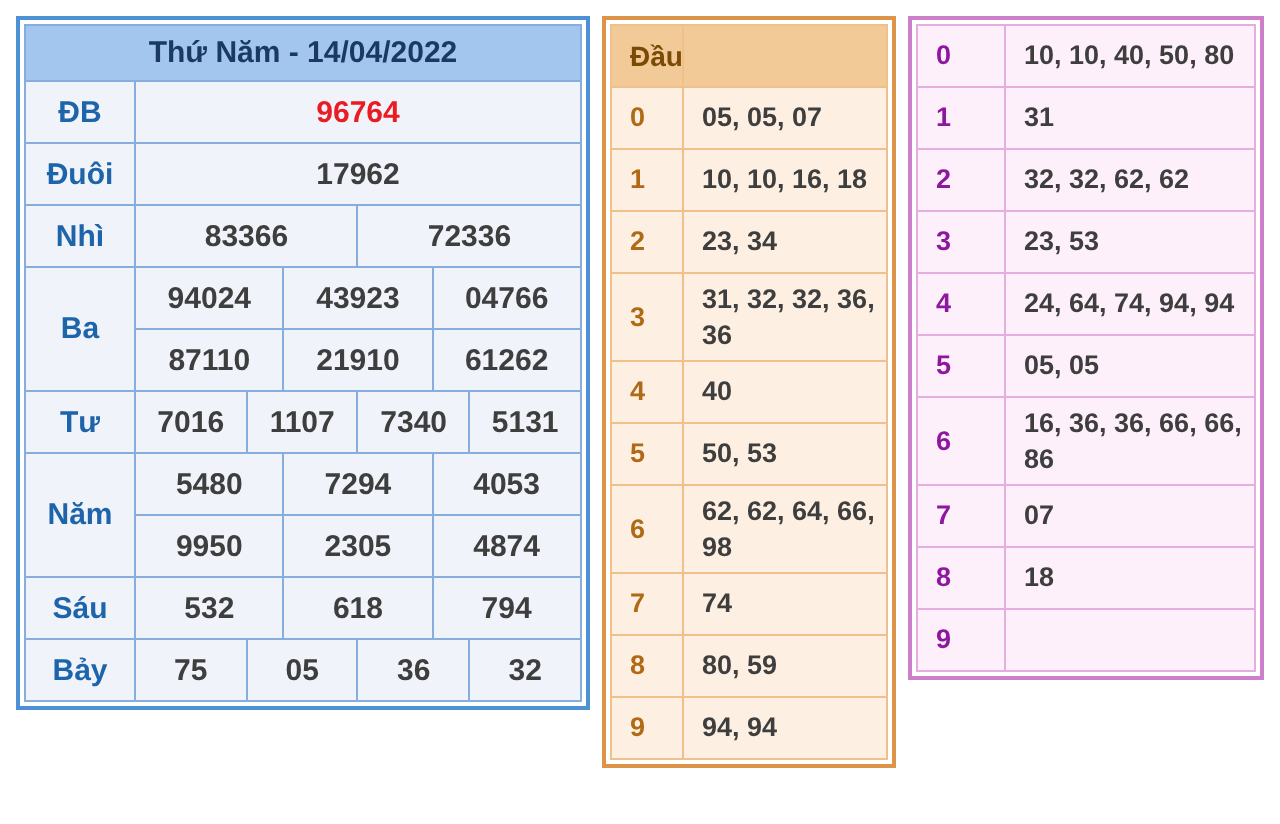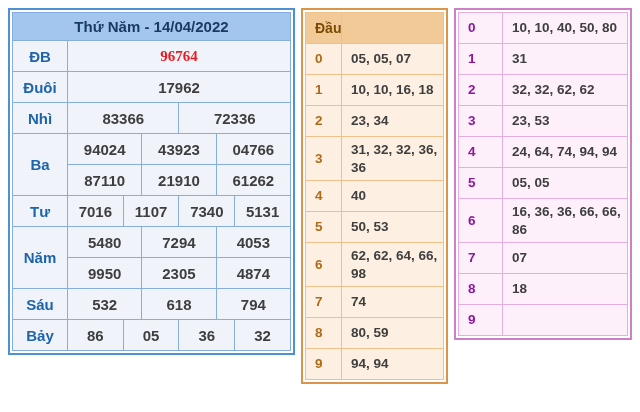--- a/index.html
+++ b/index.html
@@ -24,21 +24,21 @@
   .wrap td{vertical-align:middle;box-sizing:border-box;}
 
   
   .wrap-blue{width:287px;border:2px solid var(--blue-border);}
   .wrap-blue td{
     border:1px solid var(--blue-cell-border);background:var(--blue-cell-bg);
     color:var(--value-text);font-size:15px;text-align:center;height:31px;padding:0;
   }
   .wrap-blue td.title{background:var(--blue-header-bg);color:var(--blue-header-text);height:28px;}
   .wrap-blue td.label{color:var(--blue-label-text);}
-  .wrap-blue td.red{color:var(--special-red);font-family:Liberation Serif, serif;}
+  .wrap-blue td.red{color:var(--special-red);}
 
   
   .wrap-orange{width:147px;border:2px solid var(--orange-border);}
   .wrap-orange td{border:1px solid var(--orange-cell-border);background:var(--orange-cell-bg);}
   .wrap-orange td.hcell{background:var(--orange-header-bg);color:var(--orange-header-text);}
   .wrap-orange td.digit{color:var(--orange-digit-text);}
 
   .wrap-pink{width:178px;border:2px solid var(--pink-border);}
   .wrap-pink td{border:1px solid var(--pink-cell-border);background:var(--pink-cell-bg);}
   .wrap-pink td.hcell{background:var(--pink-header-bg);color:var(--pink-header-text);}
@@ -119,21 +119,21 @@
             <td colspan="4">4874</td>
           </tr>
           <tr>
             <td class="label">Sáu</td>
             <td colspan="4">532</td>
             <td colspan="4">618</td>
             <td colspan="4">794</td>
           </tr>
           <tr>
             <td class="label">Bảy</td>
-            <td colspan="3">86</td>
+            <td colspan="3">75</td>
             <td colspan="3">05</td>
             <td colspan="3">36</td>
             <td colspan="3">32</td>
           </tr>
         </tbody>
     </table>
   </div>
 
   <div class="wrap wrap-orange">
     <table>

